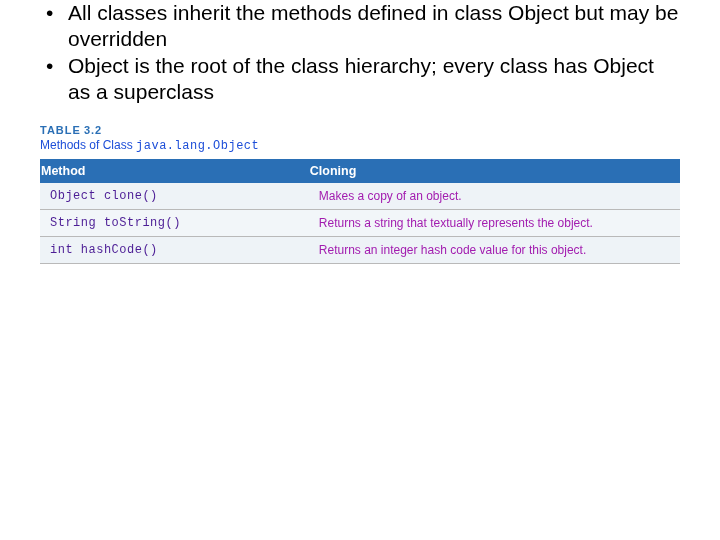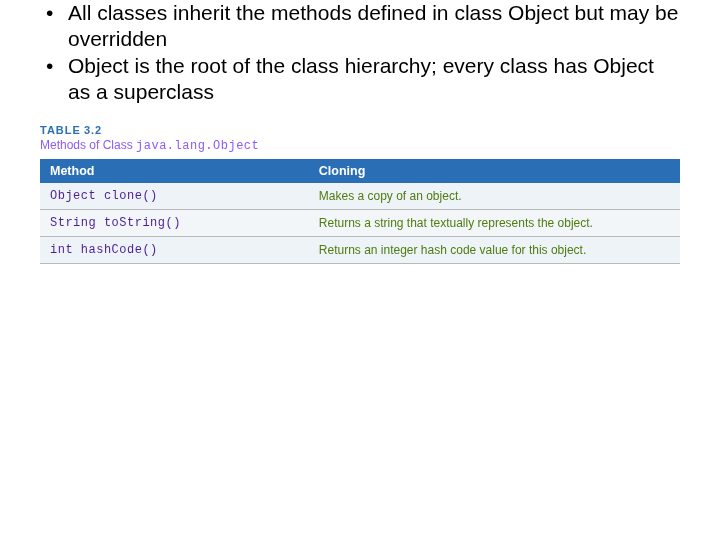--- a/index.html
+++ b/index.html
@@ -58,50 +58,50 @@
     letter-spacing: 1px;
     font-size: 11px;
   }
   .caption-line .tbl-num {
     color: #2a6fb5;
     font-weight: bold;
     letter-spacing: 1px;
   }
   .caption-sub {
     font-size: 12px;
-    color: #8b5cf6;
+    color: #1d4ed8;
     margin-bottom: 6px;
   }
   .caption-sub .code {
     font-family: "Courier New", Courier, monospace;
     letter-spacing: 0.5px;
   }
   table.methods {
     width: 100%;
     border-collapse: collapse;
     font-size: 12px;
   }
   table.methods thead th {
     background: #2a6fb5;
     color: #ffffff;
     text-align: left;
     font-weight: bold;
-    padding: 5px 10px;
+    padding: 5px 1px;
     border: none;
     font-size: 12.5px;
   }
   table.methods thead th:first-child {
     width: 42%;
   }
   table.methods tbody td {
     padding: 6px 10px;
     border-bottom: 1px solid #b9b9b9;
     vertical-align: middle;
     background: #eef3f7;
-    color: #4d7c0f;
+    color: #a21caf;
     font-size: 12px;
   }
   table.methods tbody tr:nth-child(even) td {
     background: #f2f6f9;
   }
   table.methods tbody td.method {
     font-family: "Courier New", Courier, monospace;
     letter-spacing: 0.5px;
     font-size: 12px;
     color: #4c1d95;

